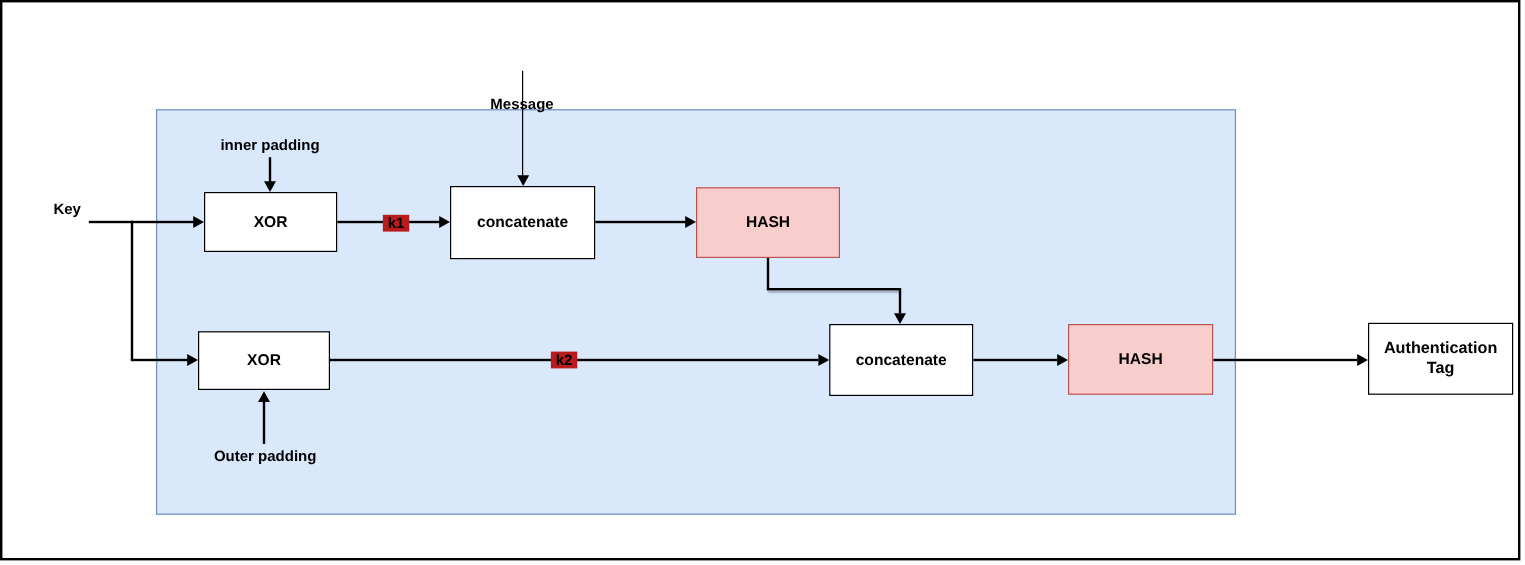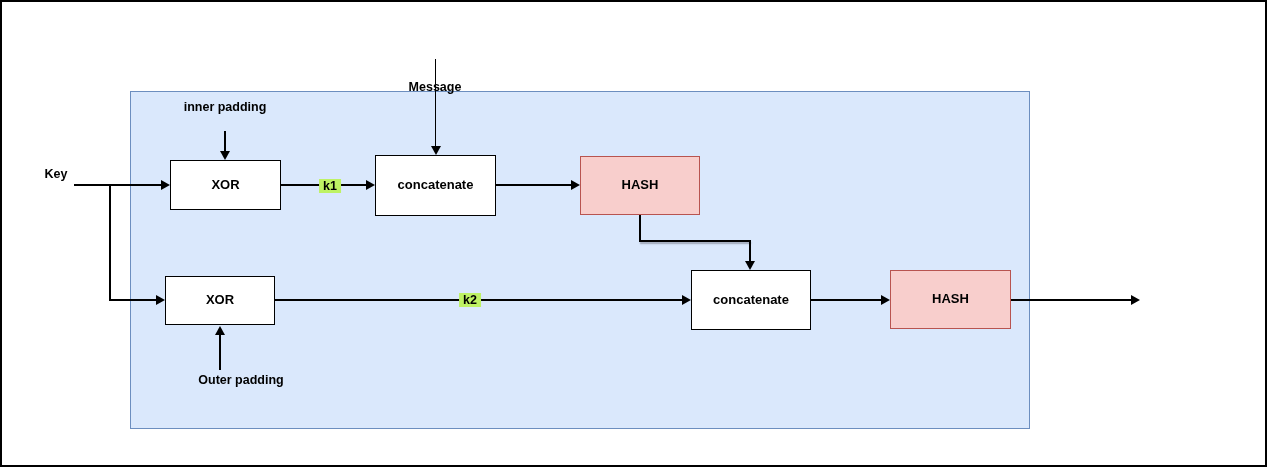--- a/index.html
+++ b/index.html
@@ -40,42 +40,42 @@
   .node.concat { font-size:13px; }
   .node.auth { font-size:13.5px; }
   .lbl {
     position:absolute;
     transform:translate(-50%,-50%);
     font-weight:bold;
     font-size:12.5px;
     color:#000;
     white-space:nowrap;
   }
-  .lbl.on-line { background:#bef264; padding:0 4px; }
+  .lbl.on-line { background:#b91c1c; padding:0 4px; }
   .hline { position:absolute; height:1.6px; background:#000; }
   .vline { position:absolute; width:1.6px; background:#000; }
   .shadowed { box-shadow:1px 2px 1.5px rgba(80,80,90,0.45); }
   .ah { position:absolute; width:0; height:0; }
   .ah-right { border-top:5px solid transparent; border-bottom:5px solid transparent; border-left:9px solid #000; }
   .ah-down  { border-left:5px solid transparent; border-right:5px solid transparent; border-top:9px solid #000; }
   .ah-up    { border-left:5px solid transparent; border-right:5px solid transparent; border-bottom:9px solid #000; }
 </style>
 </head>
 <body>
 
 <div id="canvas">
 
   <div class="frame"></div>
 
   <div class="container-rect"></div>
 
   <div class="lbl" style="left:56px; top:174px;">Key</div>
   <div class="lbl" style="left:435px; top:51px;margin-top:36px;">Message</div>
-  <div class="lbl" style="left:225px; top:107px;">inner padding</div>
-  <div class="lbl" style="left:221px; top:380px;margin-left:20px;">Outer padding</div>
+  <div class="lbl" style="left:225px; top:121px;">inner padding</div>
+  <div class="lbl" style="left:221px; top:380px;">Outer padding</div>
 
   <div class="hline" style="left:74px; top:184.2px; width:88px;"></div>
   <div class="ah ah-right" style="left:161px; top:180px;"></div>
   <div class="vline" style="left:109.2px; top:184.2px; height:116px;"></div>
   <div class="hline" style="left:109.2px; top:299.2px; width:48px;"></div>
   <div class="ah ah-right" style="left:156px; top:295px;"></div>
 
   <div class="vline" style="left:224.2px; top:131px; height:21px;"></div>
   <div class="ah ah-down" style="left:220px; top:151px;"></div>
 
@@ -124,14 +124,18 @@
   </div>
 
   <div class="node concat" style="left:691px; top:270px; width:120px; height:60px;">
     <span>concatenate</span>
   </div>
 
   <div class="node pink" style="left:890px; top:270px; width:121px; height:59px;">
     <span>HASH</span>
   </div>
 
+  <div class="node auth" style="left:1140px; top:269px; width:121px; height:60px; flex-direction:column;">
+    <span>Authentication</span>
+    <span>Tag</span>
+  </div>
 
 </div>
 
 </body></html>

